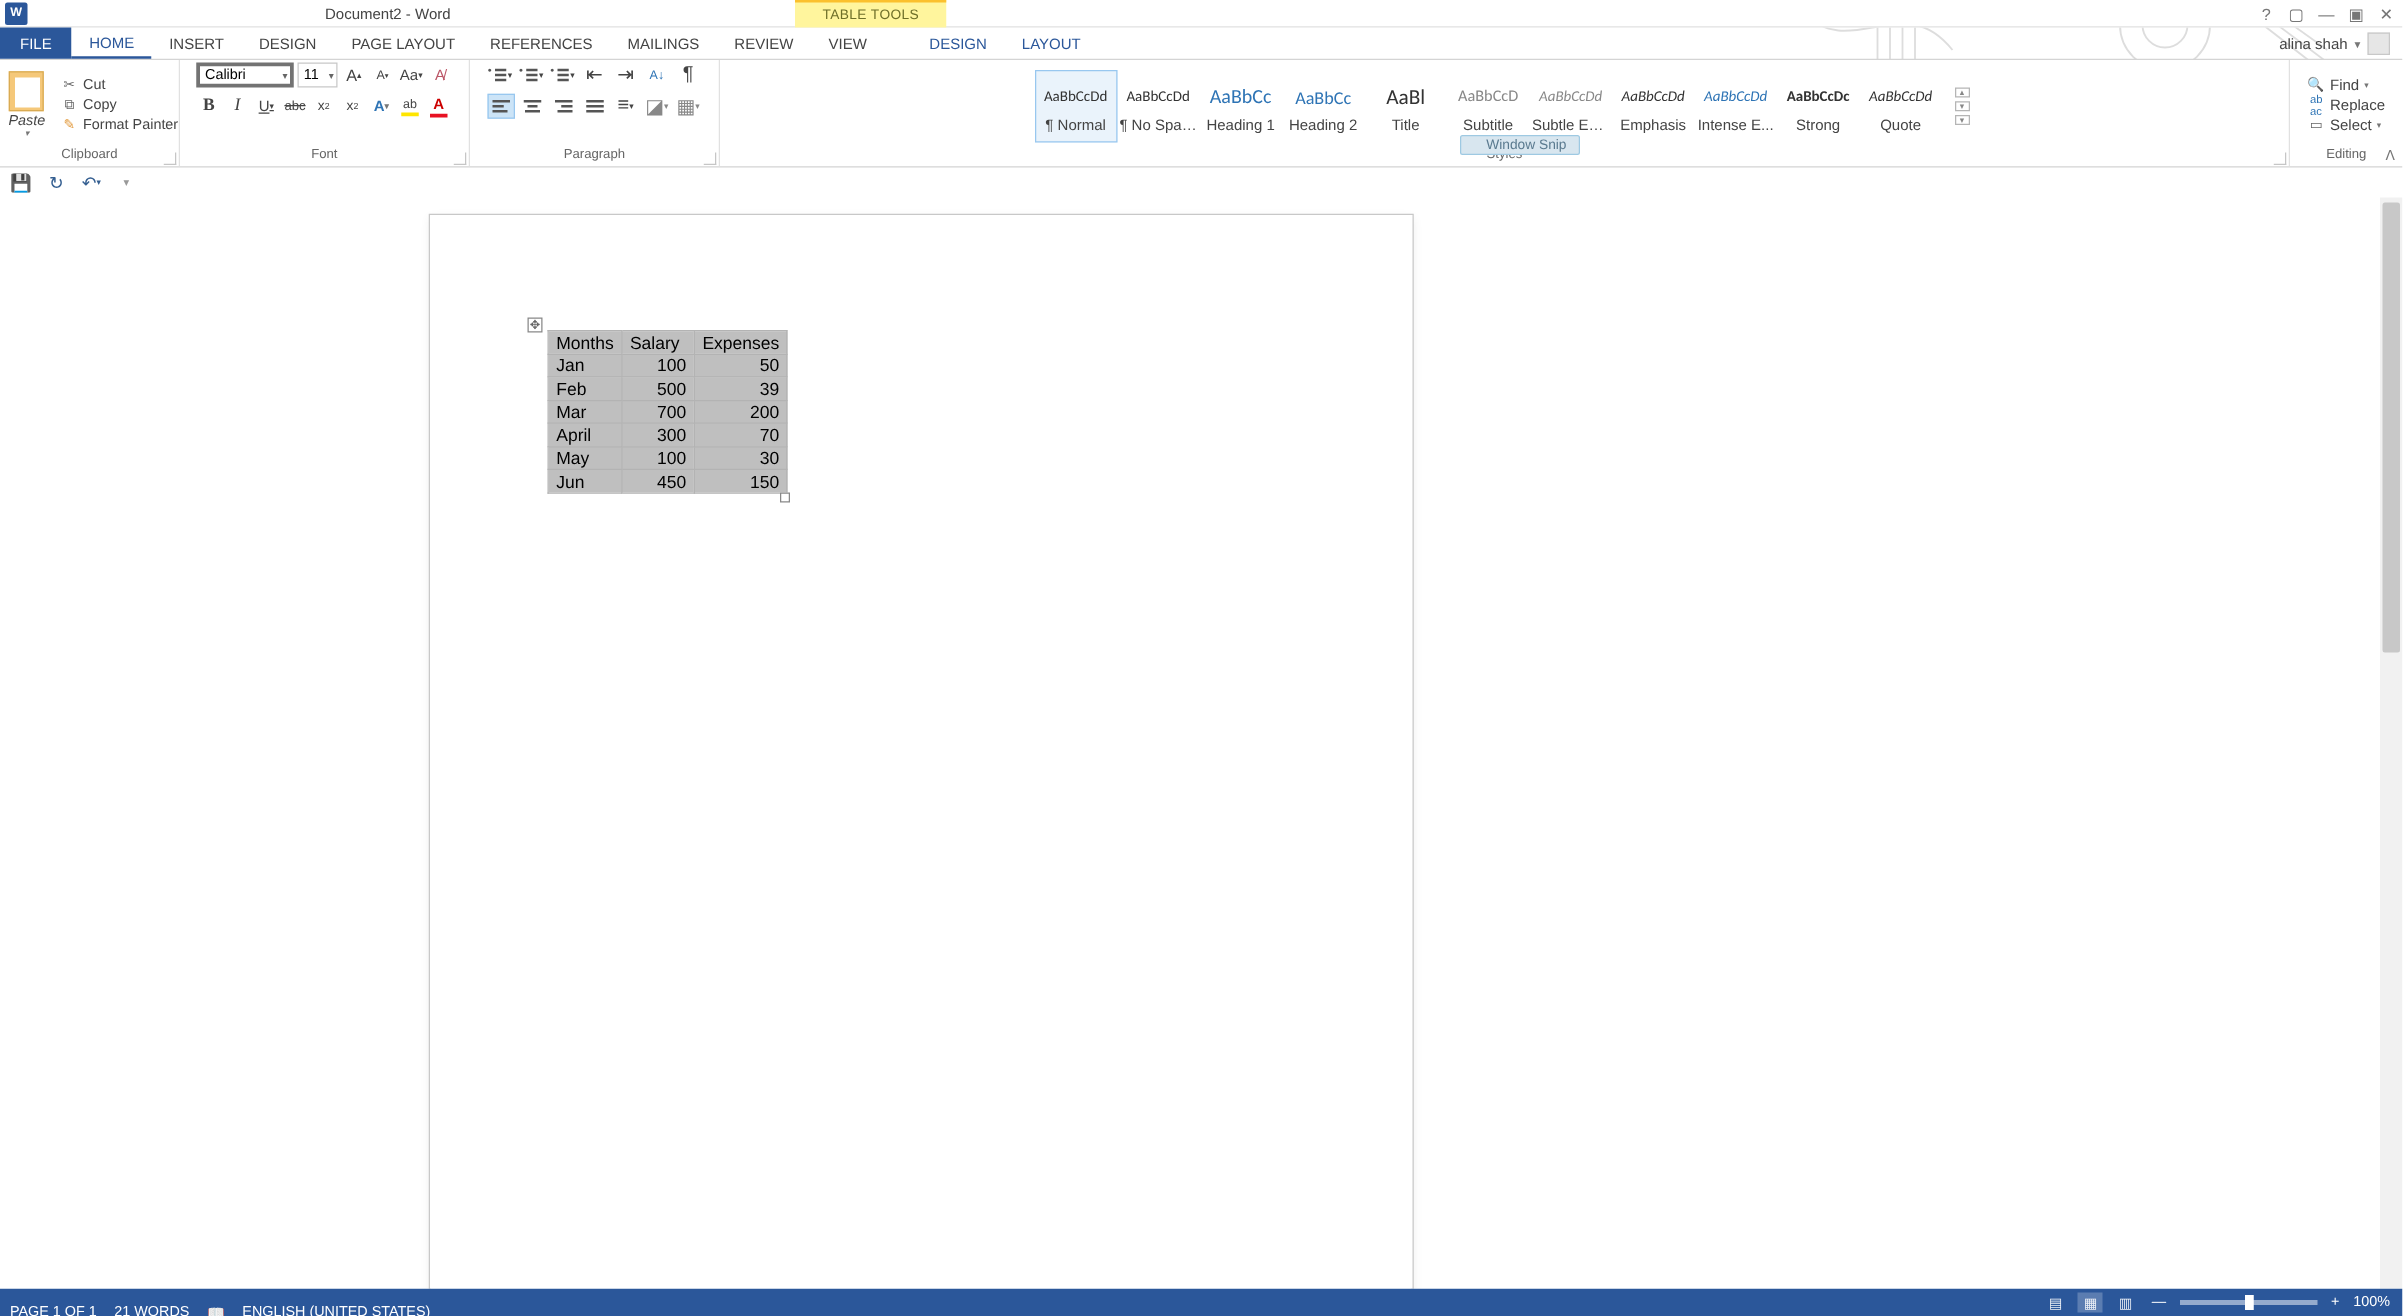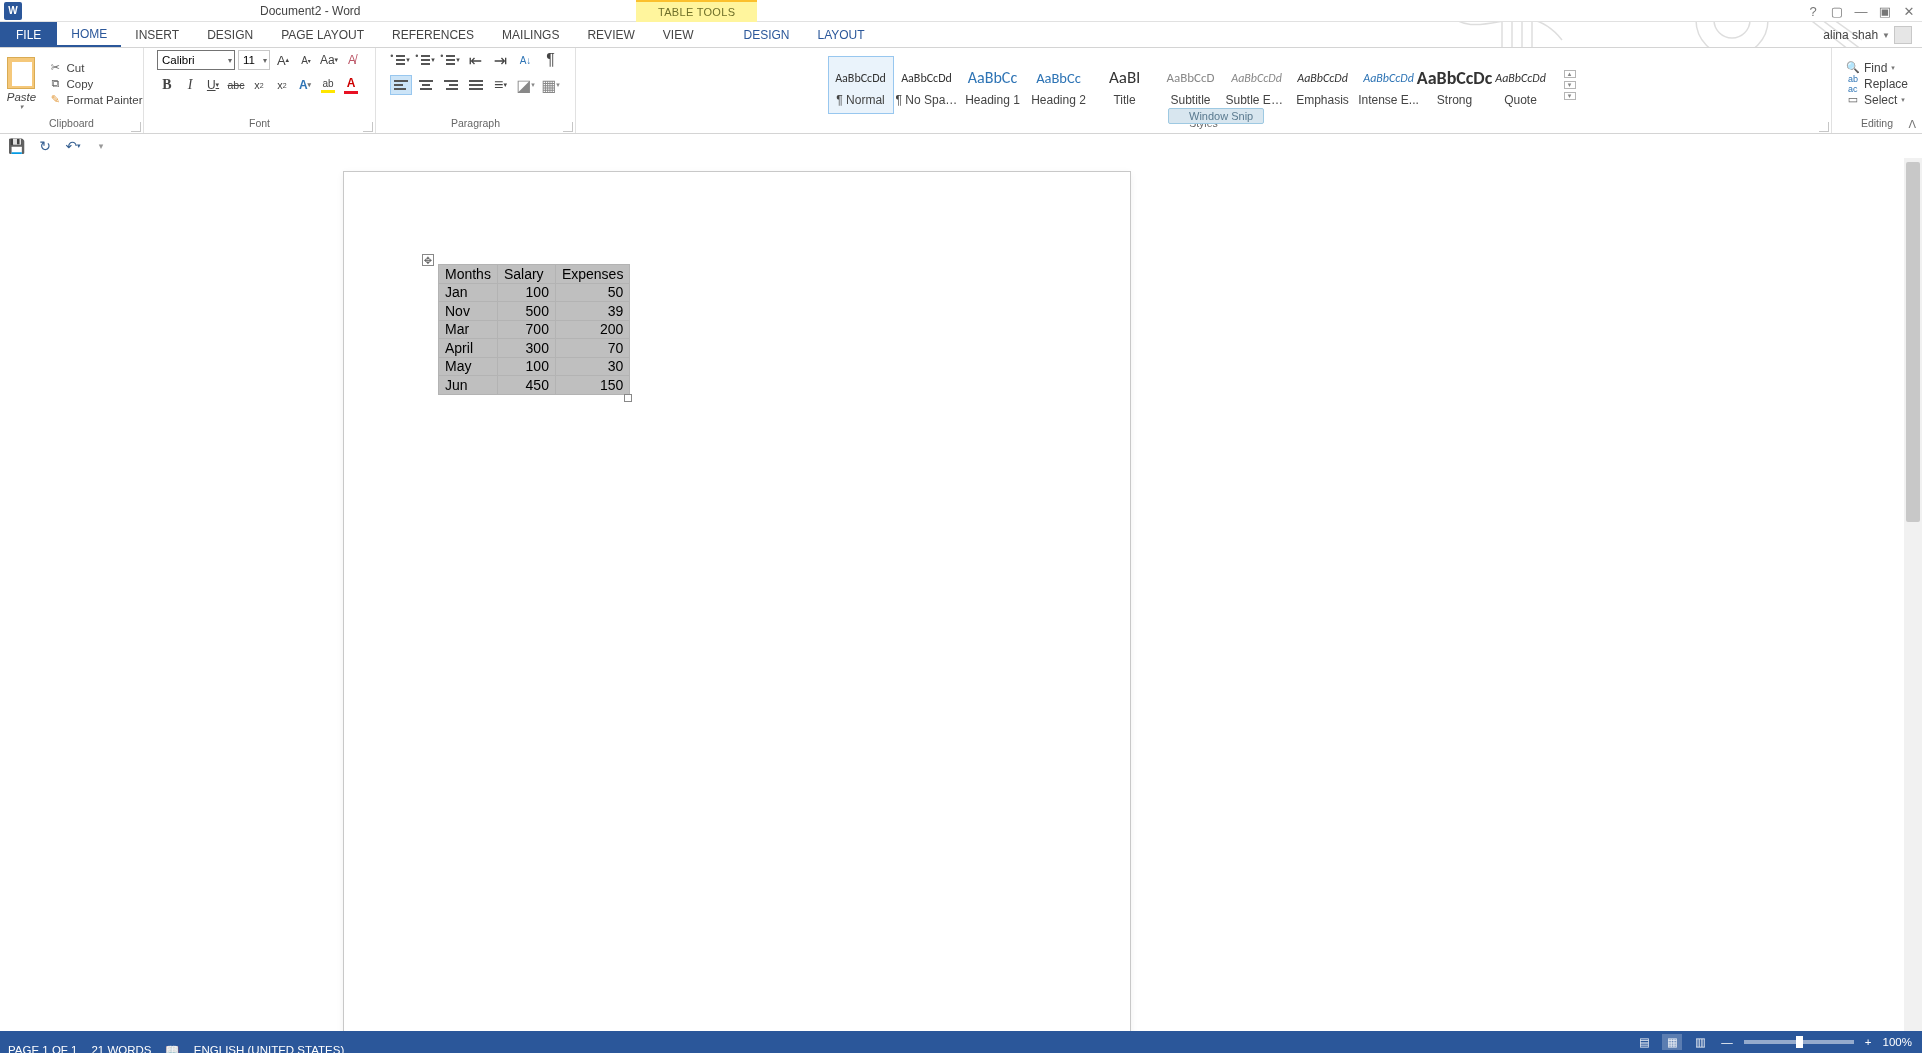--- a/index.html
+++ b/index.html
@@ -32,21 +32,21 @@
 
 .clipboard-paste { display: flex; flex-direction: column; align-items: center; justify-content: center; width: 42px; height: 60px; cursor: pointer; font-style: italic; }
 .clip-big-icon { width: 28px; height: 32px; background: #f5c87a; border: 1px solid #d9ab53; position: relative; }
 .clip-big-icon::after { content: ""; position: absolute; left: 4px; top: 4px; right: 2px; bottom: 2px; background: #fff; }
 .clip-actions { display: flex; flex-direction: column; gap: 2px; }
 .clip-action { font-size: 11.5px; color: #444; display: flex; align-items: center; gap: 4px; cursor: pointer; white-space: nowrap; }
 .small-ico { width: 14px; height: 14px; display: inline-flex; align-items: center; justify-content: center; font-size: 11px; color: #666; }
 
 
 .font-row { display: flex; align-items: center; gap: 3px; }
-.font-name { width: 78px; height: 20px; border: 1px solid #737373; font-size: 11.5px; padding: 0 4px; display: flex; align-items: center; background: #fff; cursor: pointer; position: relative; }
+.font-name { width: 78px; height: 20px; border: 3px solid #737373; font-size: 11.5px; padding: 0 4px; display: flex; align-items: center; background: #fff; cursor: pointer; position: relative; }
 .font-size { width: 32px; height: 20px; border: 1px solid #c8c8c8; font-size: 11.5px; padding: 0 4px; display: flex; align-items: center; background: #fff; cursor: pointer; position: relative; }
 .combo-caret { position: absolute; right: 2px; font-size: 8px; color: #666; }
 .fnt-btn { width: 20px; height: 20px; display: flex; align-items: center; justify-content: center; font-size: 12px; color: #444; cursor: pointer; }
 .fnt-btn.bold { font-weight: bold; font-family: "Times New Roman", serif; font-size: 14px; }
 .fnt-btn.italic { font-style: italic; font-family: "Times New Roman", serif; font-size: 14px; }
 .fnt-btn.under { text-decoration: underline; }
 .fnt-btn.strike { text-decoration: line-through; font-size: 10.5px; }
 .color-swatch-red { display: block; width: 14px; height: 3px; background: #e81123; margin-top: 1px; }
 .color-swatch-yellow { display: block; width: 14px; height: 3px; background: #ffe600; margin-top: 1px; }
 
@@ -344,21 +344,21 @@
           </div>
           <div class="style-item">
             <div class="style-preview italic" style="font-size: 12px;">AaBbCcDd</div>
             <div class="style-name">Emphasis</div>
           </div>
           <div class="style-item">
             <div class="style-preview italic blue" style="font-size: 12px;">AaBbCcDd</div>
             <div class="style-name">Intense E...</div>
           </div>
           <div class="style-item">
-            <div class="style-preview bold" style="font-size: 18px;">AaBbCcDc</div>
+            <div class="style-preview bold" style="font-size: 12px;">AaBbCcDc</div>
             <div class="style-name">Strong</div>
           </div>
           <div class="style-item">
             <div class="style-preview italic" style="font-size: 12px;">AaBbCcDd</div>
             <div class="style-name">Quote</div>
           </div>
         </div>
       <div class="gallery-caret">
         <div>▴</div>
         <div>▾</div>
@@ -413,21 +413,21 @@
         <td class="col-exp" style="text-align:left">Expenses</td>
       </tr>
       </tbody>
         <tbody id="table-body">
           <tr>
             <td class="col-month">Jan</td>
             <td class="col-salary">100</td>
             <td class="col-exp">50</td>
           </tr>
           <tr>
-            <td class="col-month">Nov</td>
+            <td class="col-month">Feb</td>
             <td class="col-salary">500</td>
             <td class="col-exp">39</td>
           </tr>
           <tr>
             <td class="col-month">Mar</td>
             <td class="col-salary">700</td>
             <td class="col-exp">200</td>
           </tr>
           <tr>
             <td class="col-month">April</td>

